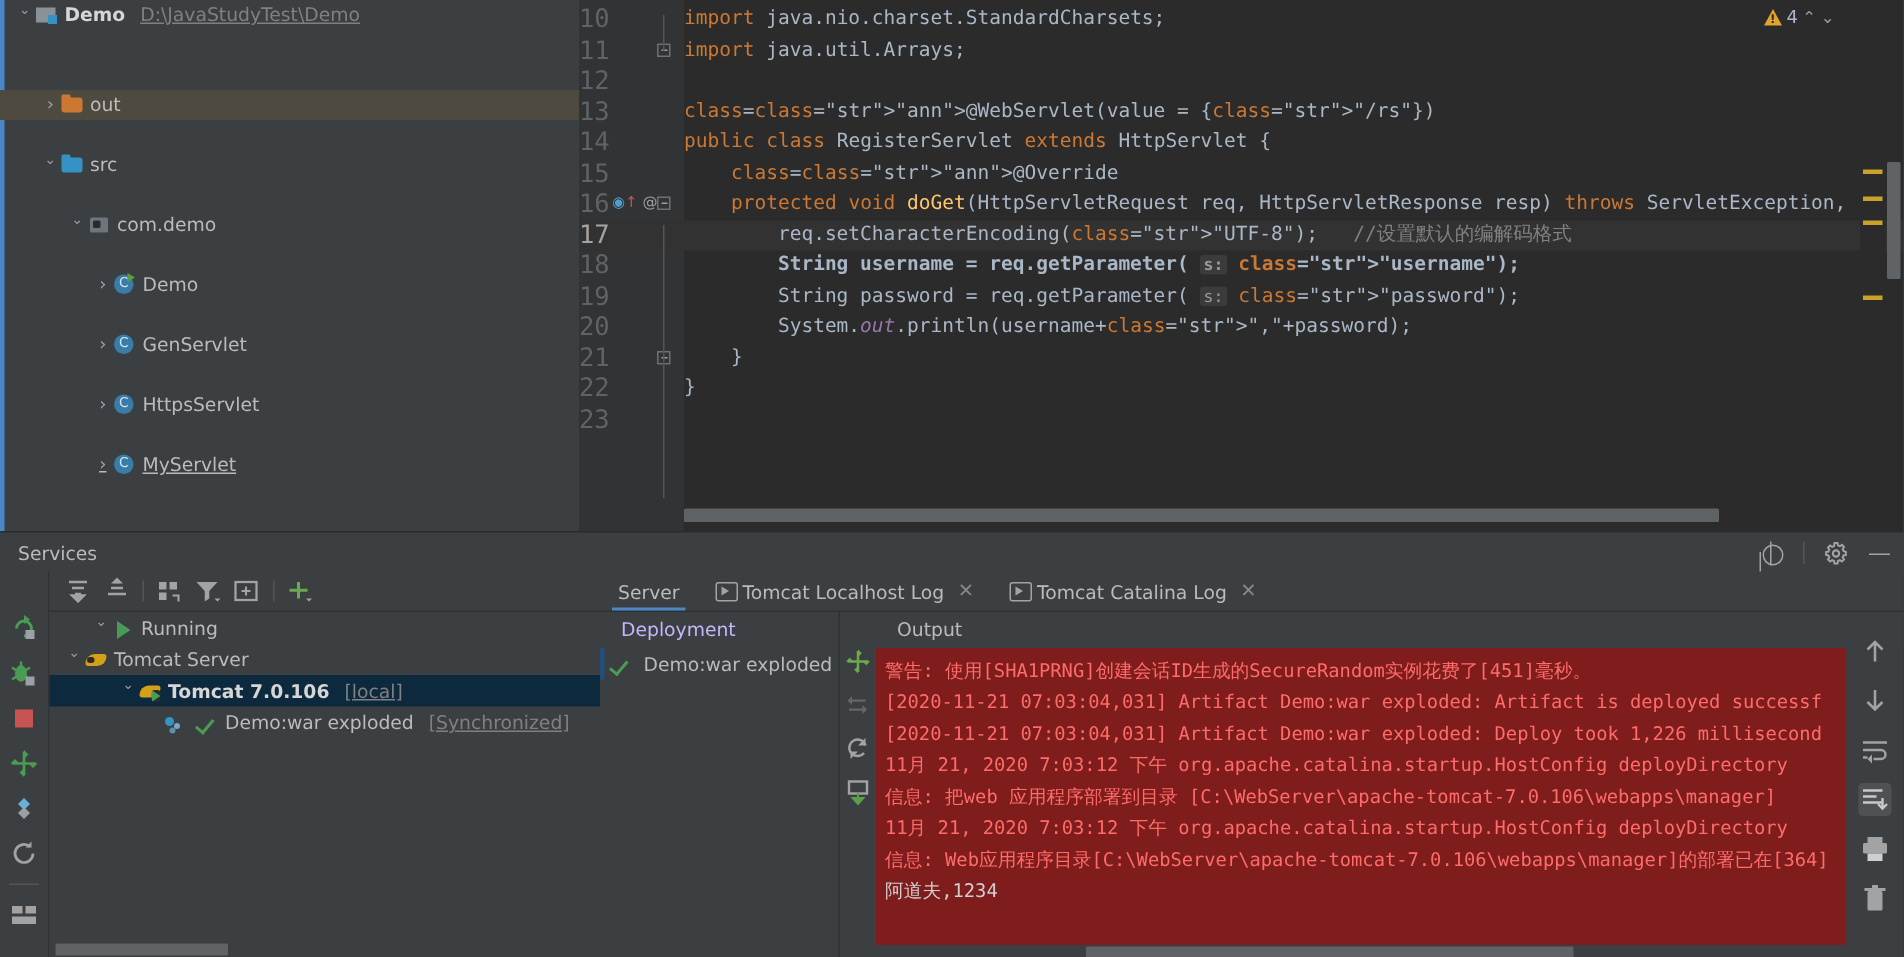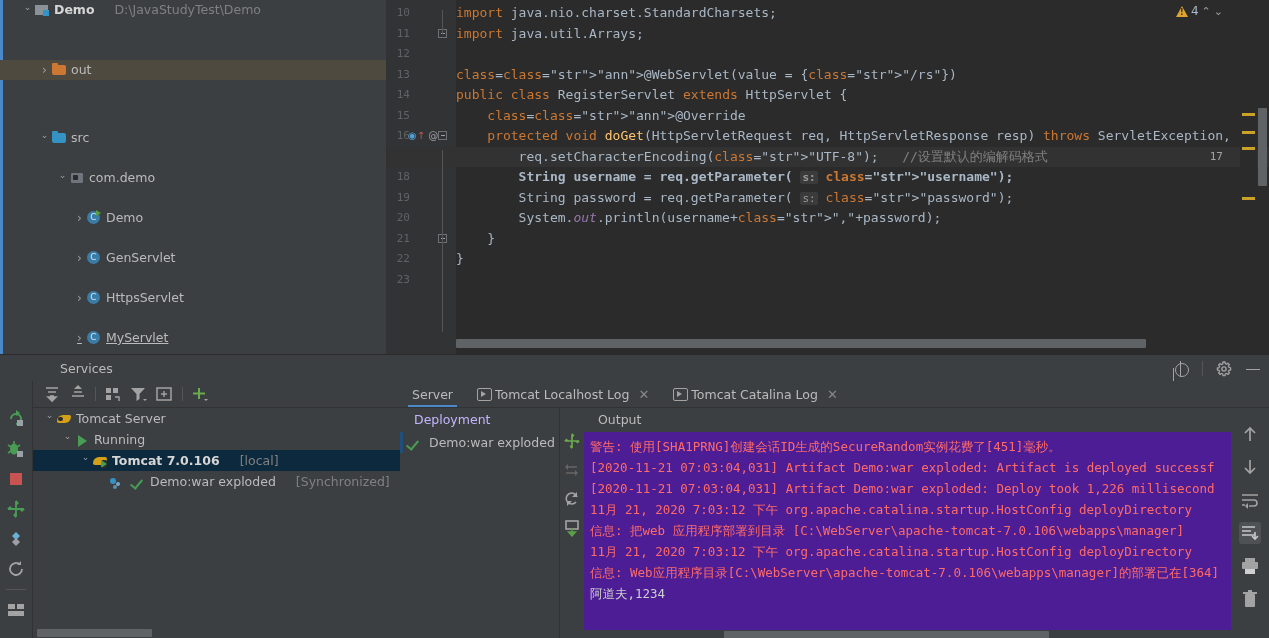--- a/index.html
+++ b/index.html
@@ -18,34 +18,34 @@
     position: absolute; left: 0; top: 0; width: 386px; height: 354px;
     background: #3c3f41; overflow: hidden;
   }
   #project-tree .accent-bar {
     position: absolute; left: 0; top: 0; width: 3px; height: 354px;
     background: #4a88c7;
   }
   .tree-row {
     position: relative; height: 20px; line-height: 20px;
     white-space: nowrap; display: flex; align-items: center;
-    font-size: 12.5px; color: #bbbbbb; padding-left: 11px; text-align: right;
+    font-size: 12.5px; color: #bbbbbb; padding-left: 0; text-align: right;
   }
   .tree-row.hl-brown { background: #4e4a3f; }
   .arrow {
     width: 13px; display: inline-block; text-align: center;
     color: #9aa0a6; font-size: 9px; flex: none;
   }
   .arrow.down::before { content: "⌄"; position: relative; top: -3px; }
   .arrow.right::before { content: "›"; font-size: 12px; }
   .arrow.blank::before { content: ""; }
   .ico { width: 17px; height: 16px; flex: none; position: relative; margin-right: 3px; }
   .lbl { flex: none; }
   .lbl.bold { font-weight: bold; color: #d6d6d6; }
-  .sub { color: #808080; margin-left: 20px; }
+  .sub { color: #808080; margin-left: 10px; text-decoration: underline; }
 
   
   .ic-folder::before {
     content: ""; position: absolute; left: 1px; top: 3px;
     width: 14px; height: 10px; background: #8a9299; border-radius: 1px 2px 2px 2px;
   }
   .ic-folder::after {
     content: ""; position: absolute; left: 1px; top: 1px;
     width: 6px; height: 3px; background: #8a9299; border-radius: 1px 1px 0 0;
   }
@@ -87,21 +87,21 @@
     position: absolute; left: 386px; top: 0; width: 883px; height: 354px;
     background: #2b2b2b; overflow: hidden;
   }
   #gutter {
     position: absolute; left: 0; top: 0; width: 70px; height: 354px;
     background: #313335;
   }
   .gutter-row {
     position: absolute; left: 0; width: 70px; height: 20.5px;
     color: #606366; font-family: "DejaVu Sans Mono", monospace;
-    font-size: 11px; line-height: 20.5px; text-align: right;
+    font-size: 17px; line-height: 20.5px; 
     padding-right: 46px;
   }
   .gutter-row.current { color: #a4a3a3; background: #323232; width: 883px; }
   .gutter-marks { position: absolute; left: 22px; top: 0; height: 20.5px;
      line-height: 20.5px; font-size: 10px; color: #777; }
   .code-line {
     position: absolute; left: 70px; height: 20.5px; line-height: 20.5px;
     font-family: "DejaVu Sans Mono", monospace; font-size: 13px;
     white-space: pre; color: #a9b7c6;
   }
@@ -152,21 +152,21 @@
   }
   #editor-hscroll-thumb {
     position: absolute; left: 0; top: 0; width: 690px; height: 9px;
     background: #5f6365; border-radius: 1px;
   }
 
   
   #services { position: absolute; left: 0; top: 354px; width: 1269px; height: 284px; background: #3c3f41; }
   #services-header {
     position: relative; height: 27px; border-top: 1px solid #2b2b2b;
-    display: flex; align-items: center; padding-left: 48px;
+    display: flex; align-items: center;
   }
   #services-title { margin-left: 12px; font-size: 12.5px; color: #bbbbbb; }
   #services-header-right {
     position: absolute; right: 8px; top: 0; height: 27px;
     display: flex; align-items: center; gap: 13px;
   }
   .hdr-ico { width: 16px; height: 16px; position: relative; cursor: pointer; }
   .ic-target::before {
     content: ""; position: absolute; left: 2px; top: 2px; width: 12px; height: 12px;
     border: 1.3px solid #a3a3a3; border-radius: 50%;
@@ -274,21 +274,21 @@
     position: absolute; left: 160px; top: 27px; width: 24px; height: 230px;
     background: #3c3f41; display: flex; flex-direction: column;
     align-items: center; padding-top: 24px; gap: 11px;
   }
   .dtool { width: 18px; height: 18px; position: relative; cursor: pointer; }
 
   #output-col { position: absolute; left: 184px; top: 27px; width: 685px; height: 230px; }
   #output-header { height: 24px; line-height: 24px; padding-left: 14px; font-size: 12.5px; color: #bbbbbb; }
   #console {
     position: absolute; left: 0; top: 24px; width: 647px; height: 206px;
-    background: #4c1d95; overflow: hidden; padding: 4px 0 0 0;
+    background: #7f1d1d; overflow: hidden; padding: 4px 0 0 0;
   }
   .console-line {
     height: 21px; line-height: 21px; white-space: pre;
     font-family: "DejaVu Sans Mono", monospace; font-size: 12.5px;
     padding-left: 6px;
   }
   .c-red { color: #ff6b68; }
   .c-white { color: #cfcfcf; }
   #console-vstripe {
     position: absolute; right: 0; top: 24px; width: 14px; height: 206px;
@@ -320,21 +320,21 @@
           <span class="ico ic-module"></span>
           <span class="lbl bold">Demo</span>
           <span class="sub">D:\JavaStudyTest\Demo</span>
         </div>
         <div class="tree-row hl-brown" style="top: 40px;">
           <span style="width: 27px; flex: 0 0 auto;"></span>
           <span class="arrow right"></span>
           <span class="ico ic-folder ic-folder-orange"></span>
           <span class="lbl">out</span>
         </div>
-        <div class="tree-row" style="top: 60px; margin-top: 28px;">
+        <div class="tree-row" style="top: 60px;">
           <span style="width: 27px; flex: 0 0 auto;"></span>
           <span class="arrow down"></span>
           <span class="ico ic-folder ic-folder-blue"></span>
           <span class="lbl">src</span>
         </div>
         <div class="tree-row" style="top: 80px;">
           <span style="width: 45px; flex: 0 0 auto;"></span>
           <span class="arrow down"></span>
           <span class="ico ic-pkg"></span>
           <span class="lbl">com.demo</span>
@@ -532,30 +532,30 @@
           <span class="tb-sep"></span>
           <span class="tb-ico">
             <svg width="26" height="22" viewBox="0 0 26 22">
                 <path d="M12 5v11M6 10.5h12" stroke="#6aaa4f" stroke-width="2"></path>
                 <path d="M17 16l2 2 2-2z" fill="#a3a3a3"></path>
               </svg>
           </span>
         </div>
         <div id="svc-tree-rows">
             <div class="svc-row">
+              <span style="width: 28px; flex: 0 0 auto;"></span>
+              <span class="arrow down"></span>
+              <span class="ico ic-run-tri"></span>
+              <span class="lbl">Running</span>
+            </div>
+            <div class="svc-row">
               <span style="width: 10px; flex: 0 0 auto;"></span>
               <span class="arrow down"></span>
               <span class="ico ic-tomcat"></span>
               <span class="lbl">Tomcat Server</span>
-            </div>
-            <div class="svc-row">
-              <span style="width: 28px; flex: 0 0 auto;"></span>
-              <span class="arrow down"></span>
-              <span class="ico ic-run-tri"></span>
-              <span class="lbl">Running</span>
             </div>
             <div class="svc-row sel">
               <span style="width: 46px; flex: 0 0 auto;"></span>
               <span class="arrow down"></span>
               <span class="ico ic-tomcat ic-tomcat-run"></span>
               <span class="lbl bold">Tomcat 7.0.106</span>
               <span class="sub">[local]</span>
             </div>
             <div class="svc-row">
               <span style="width: 64px; flex: 0 0 auto;"></span>

